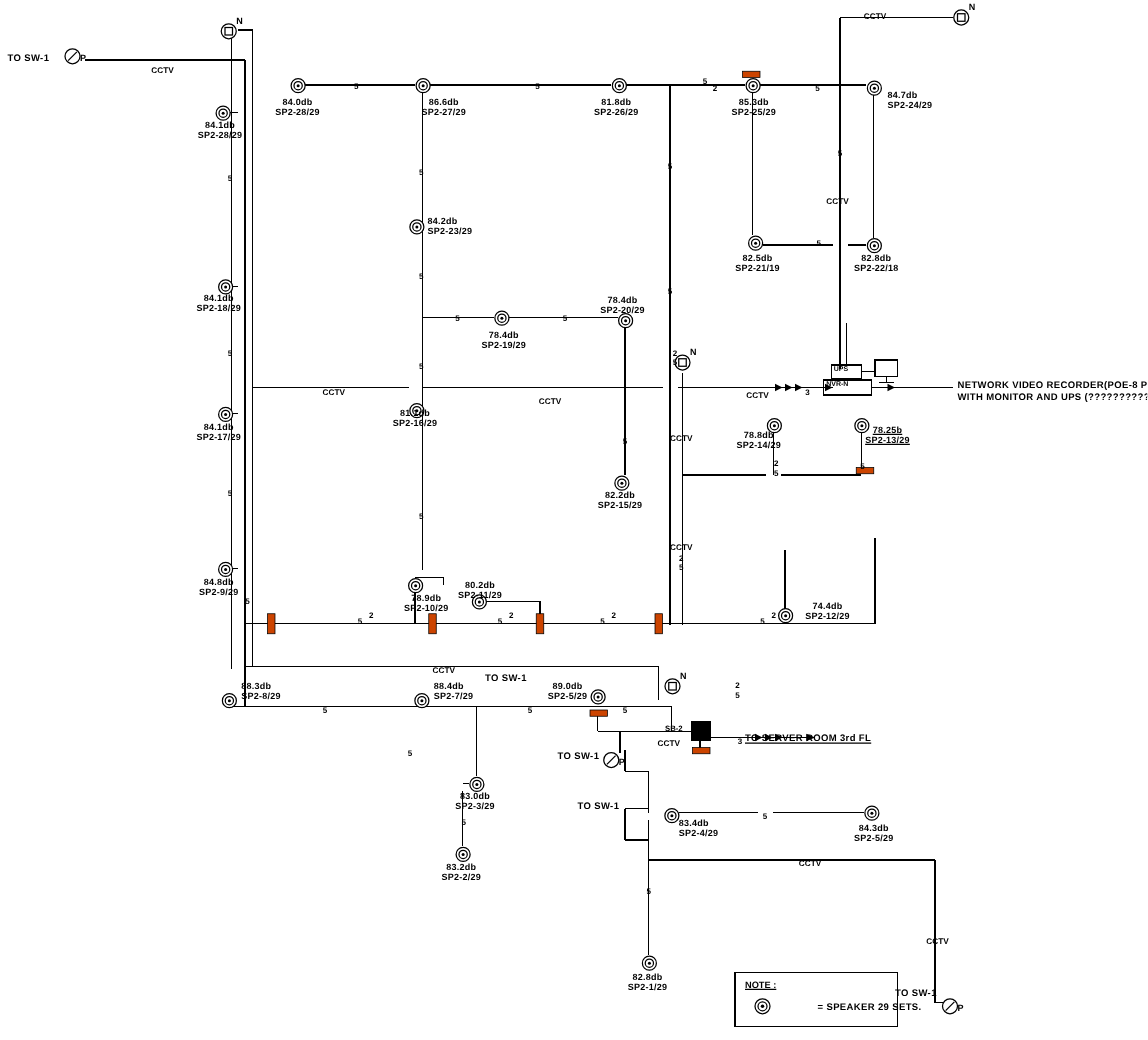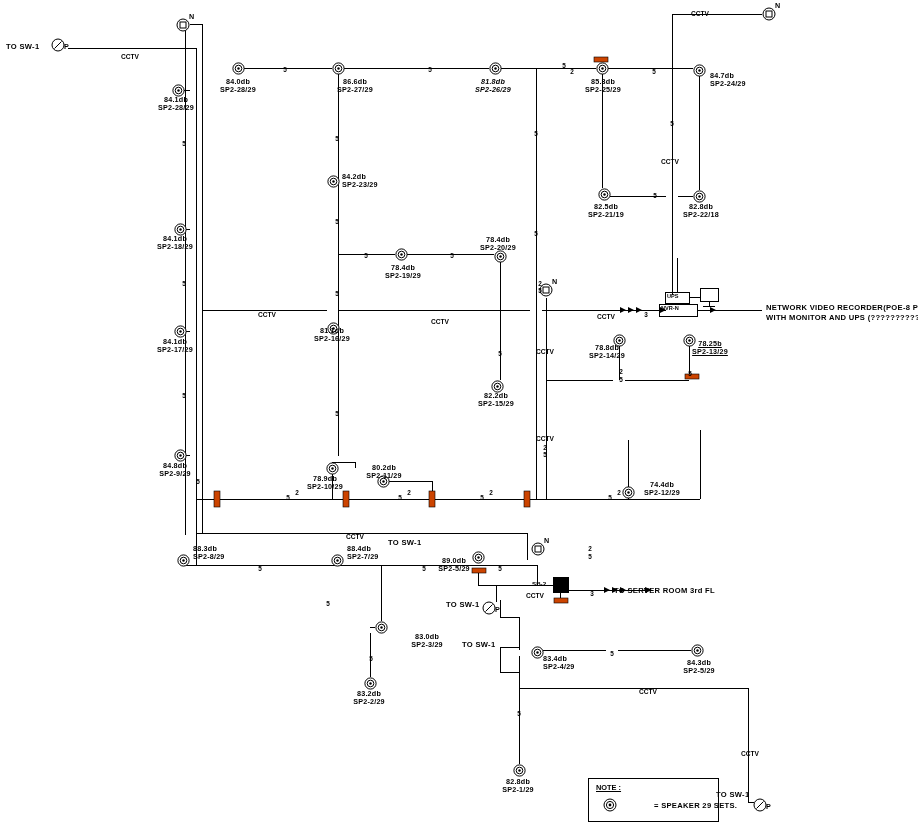--- a/index.html
+++ b/index.html
@@ -192,21 +192,21 @@
       </svg>
       <div class="lbl c" style="left: 355px; top: 78px;">
         <div>86.6db</div>
         <div>SP2-27/29</div>
       </div>
       <svg width="13" height="13" style="position: absolute; left: 488.5px; top: 61.5px;">
         <circle cx="6.5" cy="6.5" r="5.6" fill="#fff" stroke="#000" stroke-width="1"></circle>
         <circle cx="6.5" cy="6.5" r="3.3" fill="none" stroke="#000" stroke-width="1"></circle>
         <circle cx="6.5" cy="6.5" r="1.2" fill="#000"></circle>
       </svg>
-      <div class="lbl c" style="left: 493px; top: 78px; font-style: italic;">
+      <div class="lbl c" style="left: 493px; top: 78px;">
         <div>81.8db</div>
         <div>SP2-26/29</div>
       </div>
       <svg width="13" height="13" style="position: absolute; left: 595.5px; top: 61.5px;">
         <circle cx="6.5" cy="6.5" r="5.6" fill="#fff" stroke="#000" stroke-width="1"></circle>
         <circle cx="6.5" cy="6.5" r="3.3" fill="none" stroke="#000" stroke-width="1"></circle>
         <circle cx="6.5" cy="6.5" r="1.2" fill="#000"></circle>
       </svg>
       <div class="lbl c" style="left: 603px; top: 78px;">
         <div>85.3db</div>
@@ -336,21 +336,21 @@
       </svg>
       <div class="lbl c" style="left: 384px; top: 464px;">
         <div>80.2db</div>
         <div>SP2-11/29</div>
       </div>
       <svg width="13" height="13" style="position: absolute; left: 325.5px; top: 461.5px;">
         <circle cx="6.5" cy="6.5" r="5.6" fill="#fff" stroke="#000" stroke-width="1"></circle>
         <circle cx="6.5" cy="6.5" r="3.3" fill="none" stroke="#000" stroke-width="1"></circle>
         <circle cx="6.5" cy="6.5" r="1.2" fill="#000"></circle>
       </svg>
-      <div class="lbl c" style="left: 325px; top: 475px;">
+      <div class="lbl c" style="left: 341px; top: 475px;">
         <div>78.9db</div>
         <div>SP2-10/29</div>
       </div>
       <svg width="13" height="13" style="position: absolute; left: 173.5px; top: 448.5px;">
         <circle cx="6.5" cy="6.5" r="5.6" fill="#fff" stroke="#000" stroke-width="1"></circle>
         <circle cx="6.5" cy="6.5" r="3.3" fill="none" stroke="#000" stroke-width="1"></circle>
         <circle cx="6.5" cy="6.5" r="1.2" fill="#000"></circle>
       </svg>
       <div class="lbl c" style="left: 175px; top: 462px;">
         <div>84.8db</div>
@@ -372,21 +372,21 @@
       </svg>
       <div class="lbl" style="left: 347px; top: 545px;">
         <div>88.4db</div>
         <div>SP2-7/29</div>
       </div>
       <svg width="13" height="13" style="position: absolute; left: 471.5px; top: 550.5px;">
         <circle cx="6.5" cy="6.5" r="5.6" fill="#fff" stroke="#000" stroke-width="1"></circle>
         <circle cx="6.5" cy="6.5" r="3.3" fill="none" stroke="#000" stroke-width="1"></circle>
         <circle cx="6.5" cy="6.5" r="1.2" fill="#000"></circle>
       </svg>
-      <div class="lbl c" style="left: 454px; top: 545px; margin-top: 12px;">
+      <div class="lbl c" style="left: 454px; top: 545px;">
         <div>89.0db</div>
         <div>SP2-5/29</div>
       </div>
       <svg width="13" height="13" style="position: absolute; left: 690.5px; top: 643.5px;">
         <circle cx="6.5" cy="6.5" r="5.6" fill="#fff" stroke="#000" stroke-width="1"></circle>
         <circle cx="6.5" cy="6.5" r="3.3" fill="none" stroke="#000" stroke-width="1"></circle>
         <circle cx="6.5" cy="6.5" r="1.2" fill="#000"></circle>
       </svg>
       <div class="lbl c" style="left: 699px; top: 659px;">
         <div>84.3db</div>
@@ -399,21 +399,21 @@
       </svg>
       <div class="lbl" style="left: 543px; top: 655px;">
         <div>83.4db</div>
         <div>SP2-4/29</div>
       </div>
       <svg width="13" height="13" style="position: absolute; left: 374.5px; top: 620.5px;">
         <circle cx="6.5" cy="6.5" r="5.6" fill="#fff" stroke="#000" stroke-width="1"></circle>
         <circle cx="6.5" cy="6.5" r="3.3" fill="none" stroke="#000" stroke-width="1"></circle>
         <circle cx="6.5" cy="6.5" r="1.2" fill="#000"></circle>
       </svg>
-      <div class="lbl c" style="left: 380px; top: 633px; margin-left: 47px;">
+      <div class="lbl c" style="left: 380px; top: 633px;">
         <div>83.0db</div>
         <div>SP2-3/29</div>
       </div>
       <svg width="13" height="13" style="position: absolute; left: 363.5px; top: 676.5px;">
         <circle cx="6.5" cy="6.5" r="5.6" fill="#fff" stroke="#000" stroke-width="1"></circle>
         <circle cx="6.5" cy="6.5" r="3.3" fill="none" stroke="#000" stroke-width="1"></circle>
         <circle cx="6.5" cy="6.5" r="1.2" fill="#000"></circle>
       </svg>
       <div class="lbl c" style="left: 369px; top: 690px;">
         <div>83.2db</div>
@@ -529,21 +529,21 @@
       <div class="seg" style="left: 536px; top: 130px;">5</div>
       <div class="seg" style="left: 536px; top: 230px;">5</div>
       <div class="seg" style="left: 690px; top: 370px;">5</div>
       <div class="seg" style="left: 672px; top: 120px;">5</div>
     </div>
 
   <div class="ttl" style="left:6px;top:42px;">TO SW-1</div>
   <div class="ttl" style="left:388px;top:538px;">TO SW-1</div>
   <div class="ttl" style="left:446px;top:600px;">TO SW-1</div>
   <div class="ttl" style="left:462px;top:640px;">TO SW-1</div>
-  <div class="ttl" style="left:614px;top:586px;">TO SERVER ROOM 3rd FL</div>
+  <div class="ttl" style="left:596px;top:586px;text-decoration:underline;">TO SERVER ROOM 3rd FL</div>
   <div class="ttl" style="left:716px;top:790px;">TO SW-1</div>
 
   <div class="sm" style="left:532px;top:580px;">SB-2</div>
 
   <div class="sm" style="left:667px;top:293px;font-size:5.6px;color:#fff;"></div>
   <div class="sm" style="left:667px;top:293px;font-size:5.6px;">UPS</div>
   <div class="sm" style="left:661px;top:305px;font-size:5.6px;">NVR-N</div>
 
   <div class="ttl" style="left:766px;top:303px;">NETWORK  VIDEO  RECORDER(POE-8 PORT)</div>
   <div class="ttl" style="left:766px;top:313px;">WITH MONITOR AND UPS (???????????????)</div>

